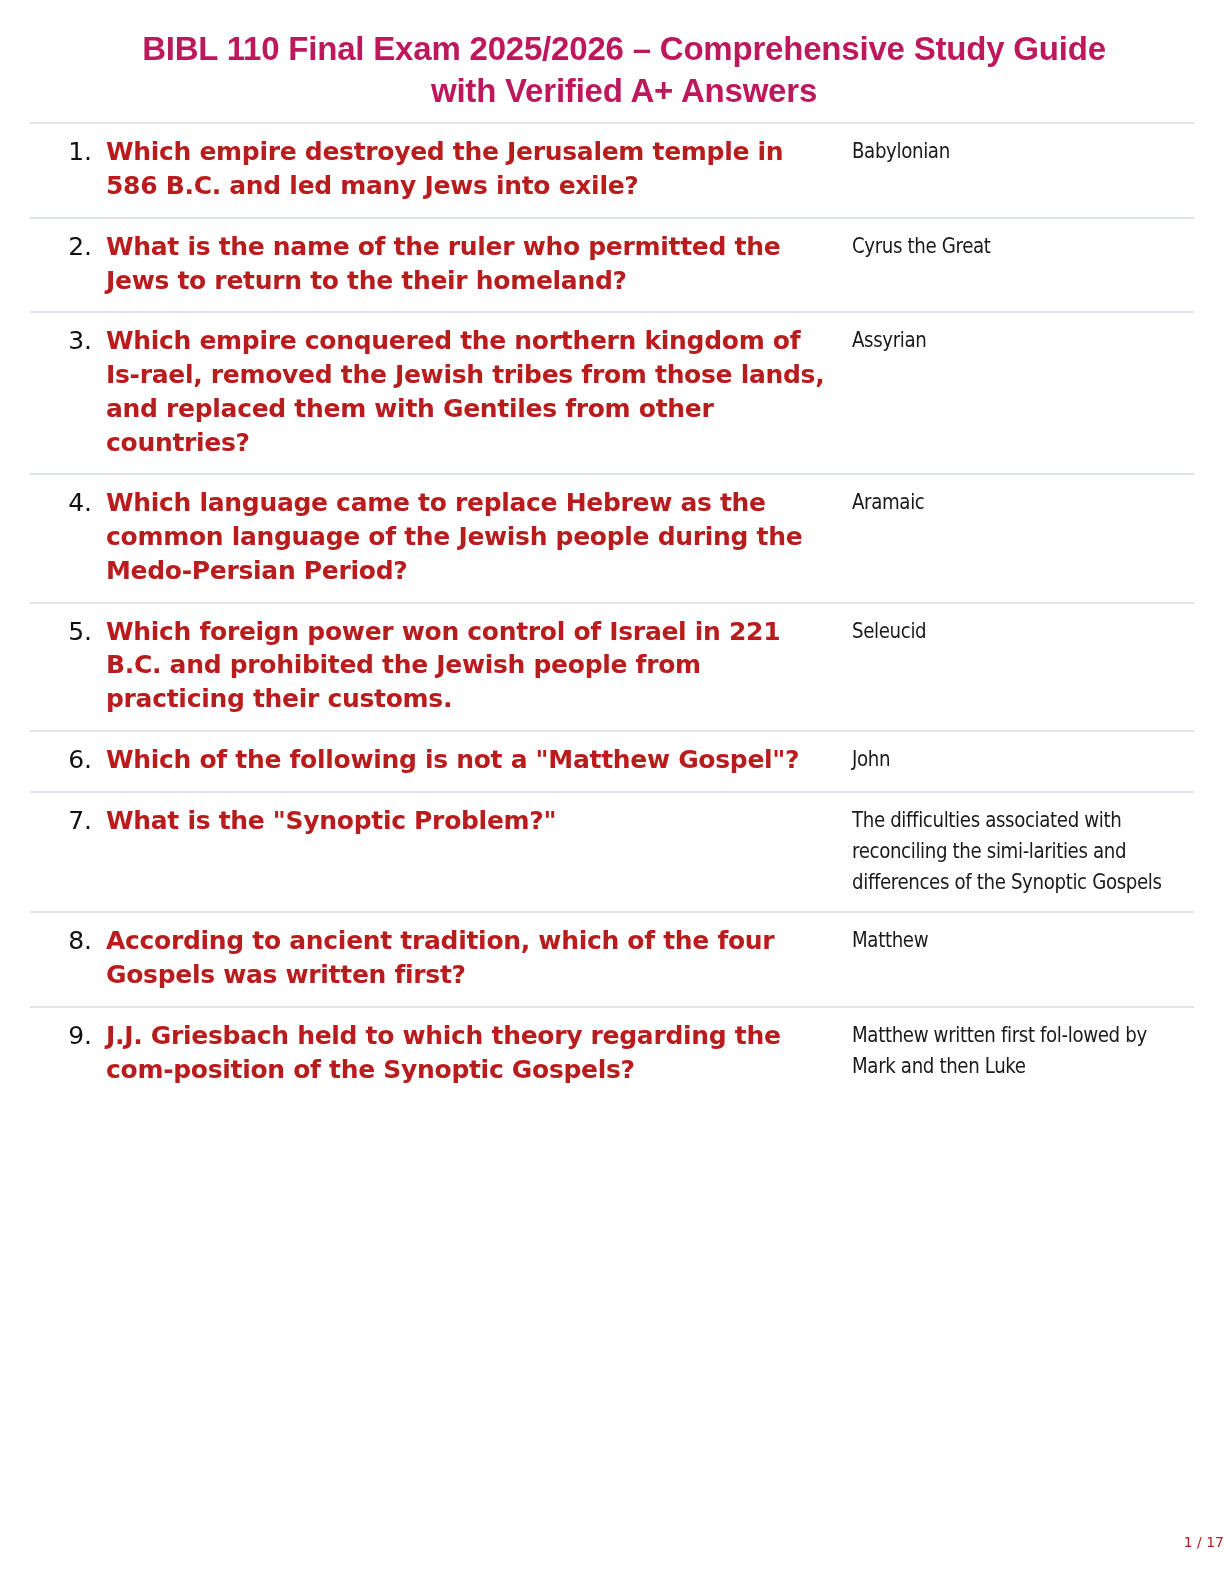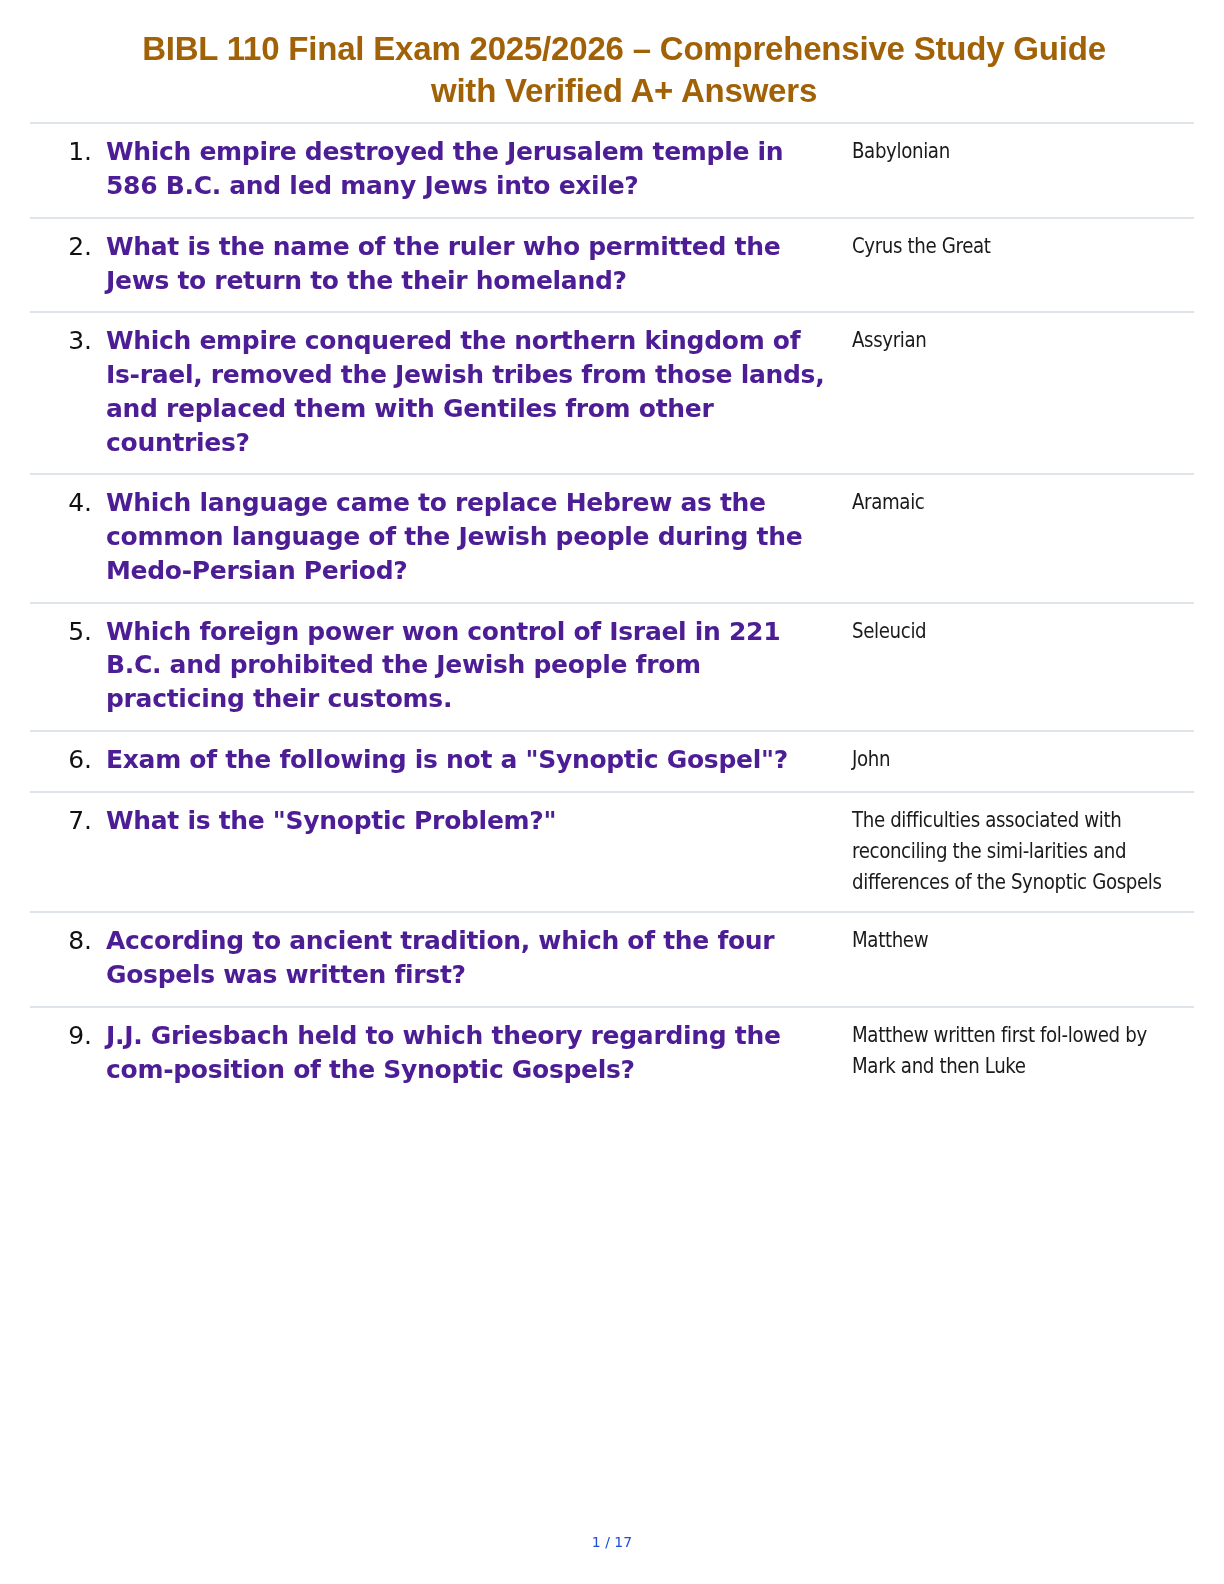--- a/index.html
+++ b/index.html
@@ -23,21 +23,21 @@
     position: relative;
   }
   .doc-title {
     text-align: center;
     font-family: "Liberation Sans", sans-serif;
     font-weight: bold;
     font-size: 33px;
     line-height: 1.28;
     letter-spacing: -0.2px;
     margin: 4px 60px 10px 84px;
-    color: #a16207;
+    color: #be185d;
   }
   .qa-table {
     width: 100%;
     border-collapse: collapse;
     margin-top: 6px;
   }
   .qa-row {
     border-top: 2px solid #dfe3ea;
   }
   .qa-row:first-child {
@@ -57,45 +57,45 @@
     color: #111;
     line-height: 1.32;
   }
   td.q-cell {
     width: 730px;
     padding-right: 16px;
     font-family: "DejaVu Sans", sans-serif;
     font-size: 25px;
     font-weight: 700;
     line-height: 1.35;
-    color: #4c1d95;
+    color: #b91c1c;
     letter-spacing: -0.3px;
   }
   td.a-cell {
     font-family: "DejaVu Sans Condensed", "DejaVu Sans", sans-serif;
     font-size: 22px;
     font-weight: 400;
     line-height: 1.42;
     color: #1a1a1a;
     letter-spacing: -0.4px;
   }
   .a-cell span {
     display: block;
     transform: scaleX(0.92);
     transform-origin: left top;
   }
   .page-footer {
     position: absolute;
     left: 0;
     right: 0;
     bottom: 34px;
-    text-align: center;
+    text-align: right;
     font-family: "DejaVu Sans", sans-serif;
     font-size: 14px;
-    color: #1d4ed8;
+    color: #b91c1c;
   }
 </style>
 </head>
 <body>
 
 <div class="page">
 
   <div class="doc-title">BIBL 110 Final Exam 2025/2026 – Comprehensive Study Guide with Verified A+ Answers</div>
 
   <table class="qa-table">
@@ -130,21 +130,21 @@
       </tr>
       <tr class="qa-row">
         <td class="num-cell">5.</td>
         <td class="q-cell">Which foreign power won control of Israel in 221 B.C. and prohibited the Jewish people from practicing their customs.</td>
         <td class="a-cell">
             <span>Seleucid</span>
           </td>
       </tr>
       <tr class="qa-row">
         <td class="num-cell">6.</td>
-        <td class="q-cell">Exam of the following is not a "Synoptic Gospel"?</td>
+        <td class="q-cell">Which of the following is not a "Matthew Gospel"?</td>
         <td class="a-cell">
             <span>John</span>
           </td>
       </tr>
       <tr class="qa-row">
         <td class="num-cell">7.</td>
         <td class="q-cell">What is the "Synoptic Problem?"</td>
         <td class="a-cell">
             <span>The difficulties associated with reconciling the simi-larities and differences of the Synoptic Gospels</span>
           </td>

